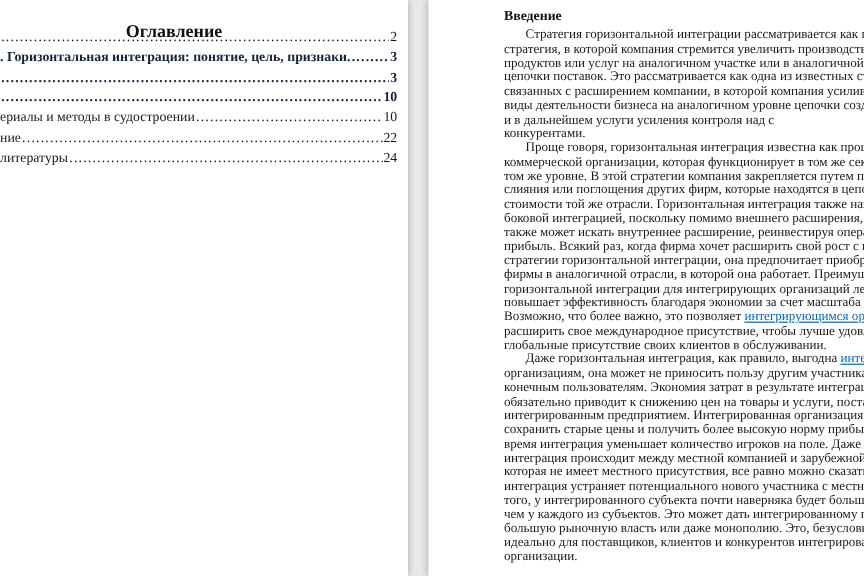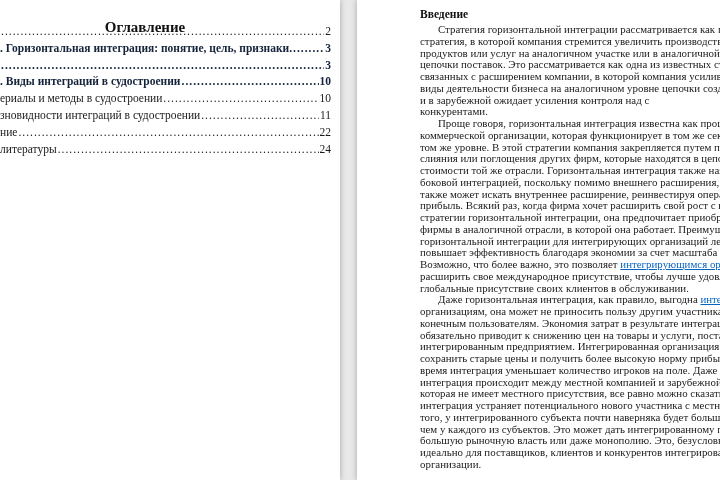--- a/index.html
+++ b/index.html
@@ -123,33 +123,27 @@
         <div class="toc-entry bold">
           <span class="toc-label">. Горизонтальная интеграция: понятие, цель, признаки.</span>
           <span class="toc-dots"></span>
           <span class="toc-page-num">3</span>
         </div>
         <div class="toc-entry bold">
           <span class="toc-dots"></span>
           <span class="toc-page-num">3</span>
         </div>
         <div class="toc-entry bold">
-          <span class="toc-label">. Виды интеграций в судостроении</span>
           <span class="toc-dots"></span>
           <span class="toc-page-num">10</span>
         </div>
         <div class="toc-entry">
           <span class="toc-label">ериалы и методы в судостроении</span>
           <span class="toc-dots"></span>
           <span class="toc-page-num">10</span>
-        </div>
-        <div class="toc-entry">
-          <span class="toc-label">зновидности интеграций в судостроении</span>
-          <span class="toc-dots"></span>
-          <span class="toc-page-num">11</span>
         </div>
         <div class="toc-entry">
           <span class="toc-label">ние</span>
           <span class="toc-dots"></span>
           <span class="toc-page-num">22</span>
         </div>
         <div class="toc-entry">
           <span class="toc-label">литературы</span>
           <span class="toc-dots"></span>
           <span class="toc-page-num">24</span>
@@ -160,21 +154,21 @@
   <div id="right-page" class="page">
     <div class="doc-body">
       <div class="doc-heading">Введение</div>
       <div id="intro-lines">
           <div class="doc-line indent"><span>Стратегия горизонтальной интеграции рассматривается как процесс</span></div>
           <div class="doc-line"><span>стратегия, в которой компания стремится увеличить производство св</span></div>
           <div class="doc-line"><span>продуктов или услуг на аналогичном участке или в аналогичной об</span></div>
           <div class="doc-line"><span>цепочки поставок. Это рассматривается как одна из известных страт</span></div>
           <div class="doc-line"><span>связанных с расширением компании, в которой компания усиливает</span></div>
           <div class="doc-line"><span>виды деятельности бизнеса на аналогичном уровне цепочки создания</span></div>
-          <div class="doc-line"><span>и в зарубежной ожидает усиления контроля над с</span></div>
+          <div class="doc-line"><span>и в дальнейшем услуги усиления контроля над с</span></div>
           <div class="doc-line"><span>конкурентами.</span></div>
           <div class="doc-line indent"><span>Проще говоря, горизонтальная интеграция известна как процесс при</span></div>
           <div class="doc-line"><span>коммерческой организации, которая функционирует в том же секторе</span></div>
           <div class="doc-line"><span>том же уровне. В этой стратегии компания закрепляется путем приоб</span></div>
           <div class="doc-line"><span>слияния или поглощения других фирм, которые находятся в цепочке</span></div>
           <div class="doc-line"><span>стоимости той же отрасли. Горизонтальная интеграция также назыв</span></div>
           <div class="doc-line"><span>боковой интеграцией, поскольку помимо внешнего расширения, комп</span></div>
           <div class="doc-line"><span>также может искать внутреннее расширение, реинвестируя операцио</span></div>
           <div class="doc-line"><span>прибыль. Всякий раз, когда фирма хочет расширить свой рост с пом</span></div>
           <div class="doc-line"><span>стратегии горизонтальной интеграции, она предпочитает приобретат</span></div>

